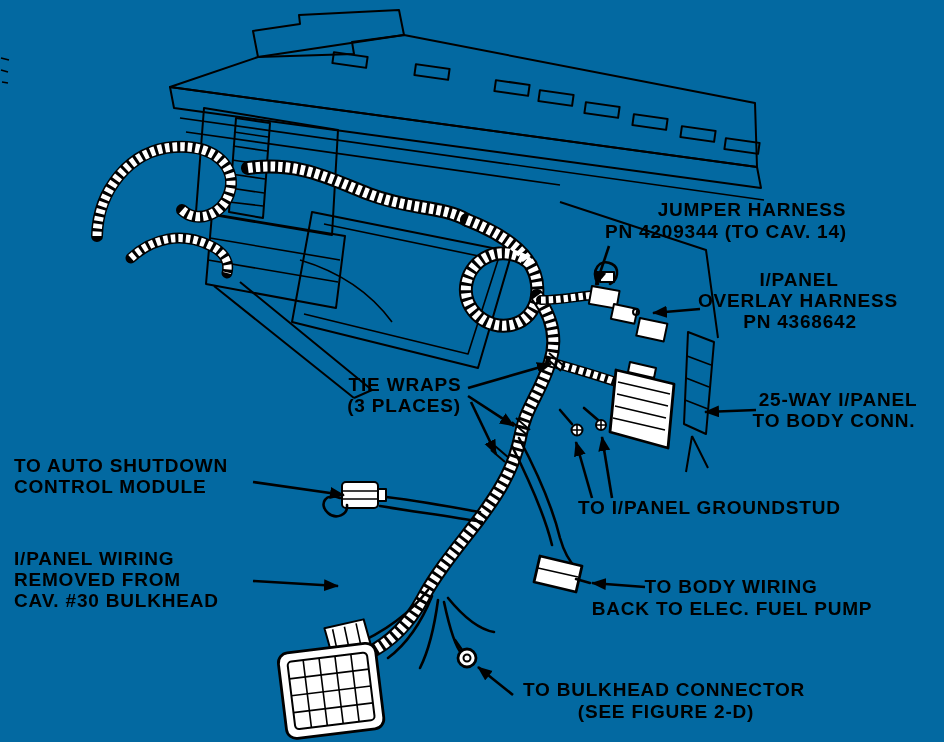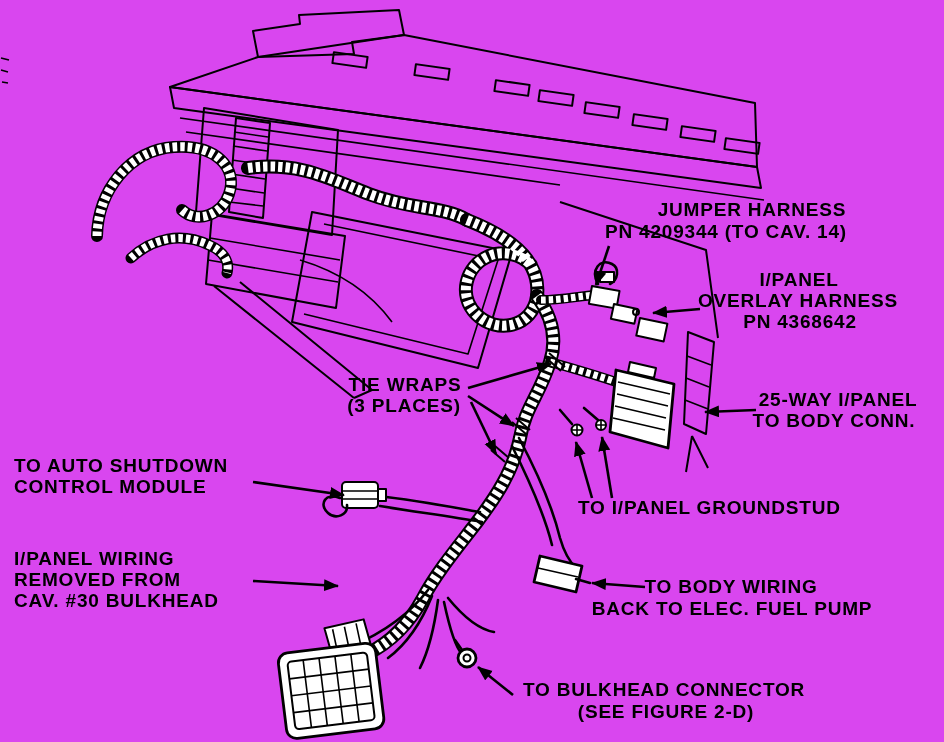--- a/index.html
+++ b/index.html
@@ -4,21 +4,21 @@
 <style>
   html, body {
     margin: 0;
     padding: 0;
     background: #ffffff;
   }
   .stage {
     position: relative;
     width: 944px;
     height: 742px;
-    background: #d946ef;
+    background: #0369a1;
     overflow: hidden;
   }
   svg { display: block; width: 100%; height: 100%; }
 
   
   .art path, .art rect, .art line, .art polyline, .art polygon, .art circle {
     fill: none;
     stroke: #000000;
     stroke-width: 2;
     stroke-linejoin: round;

